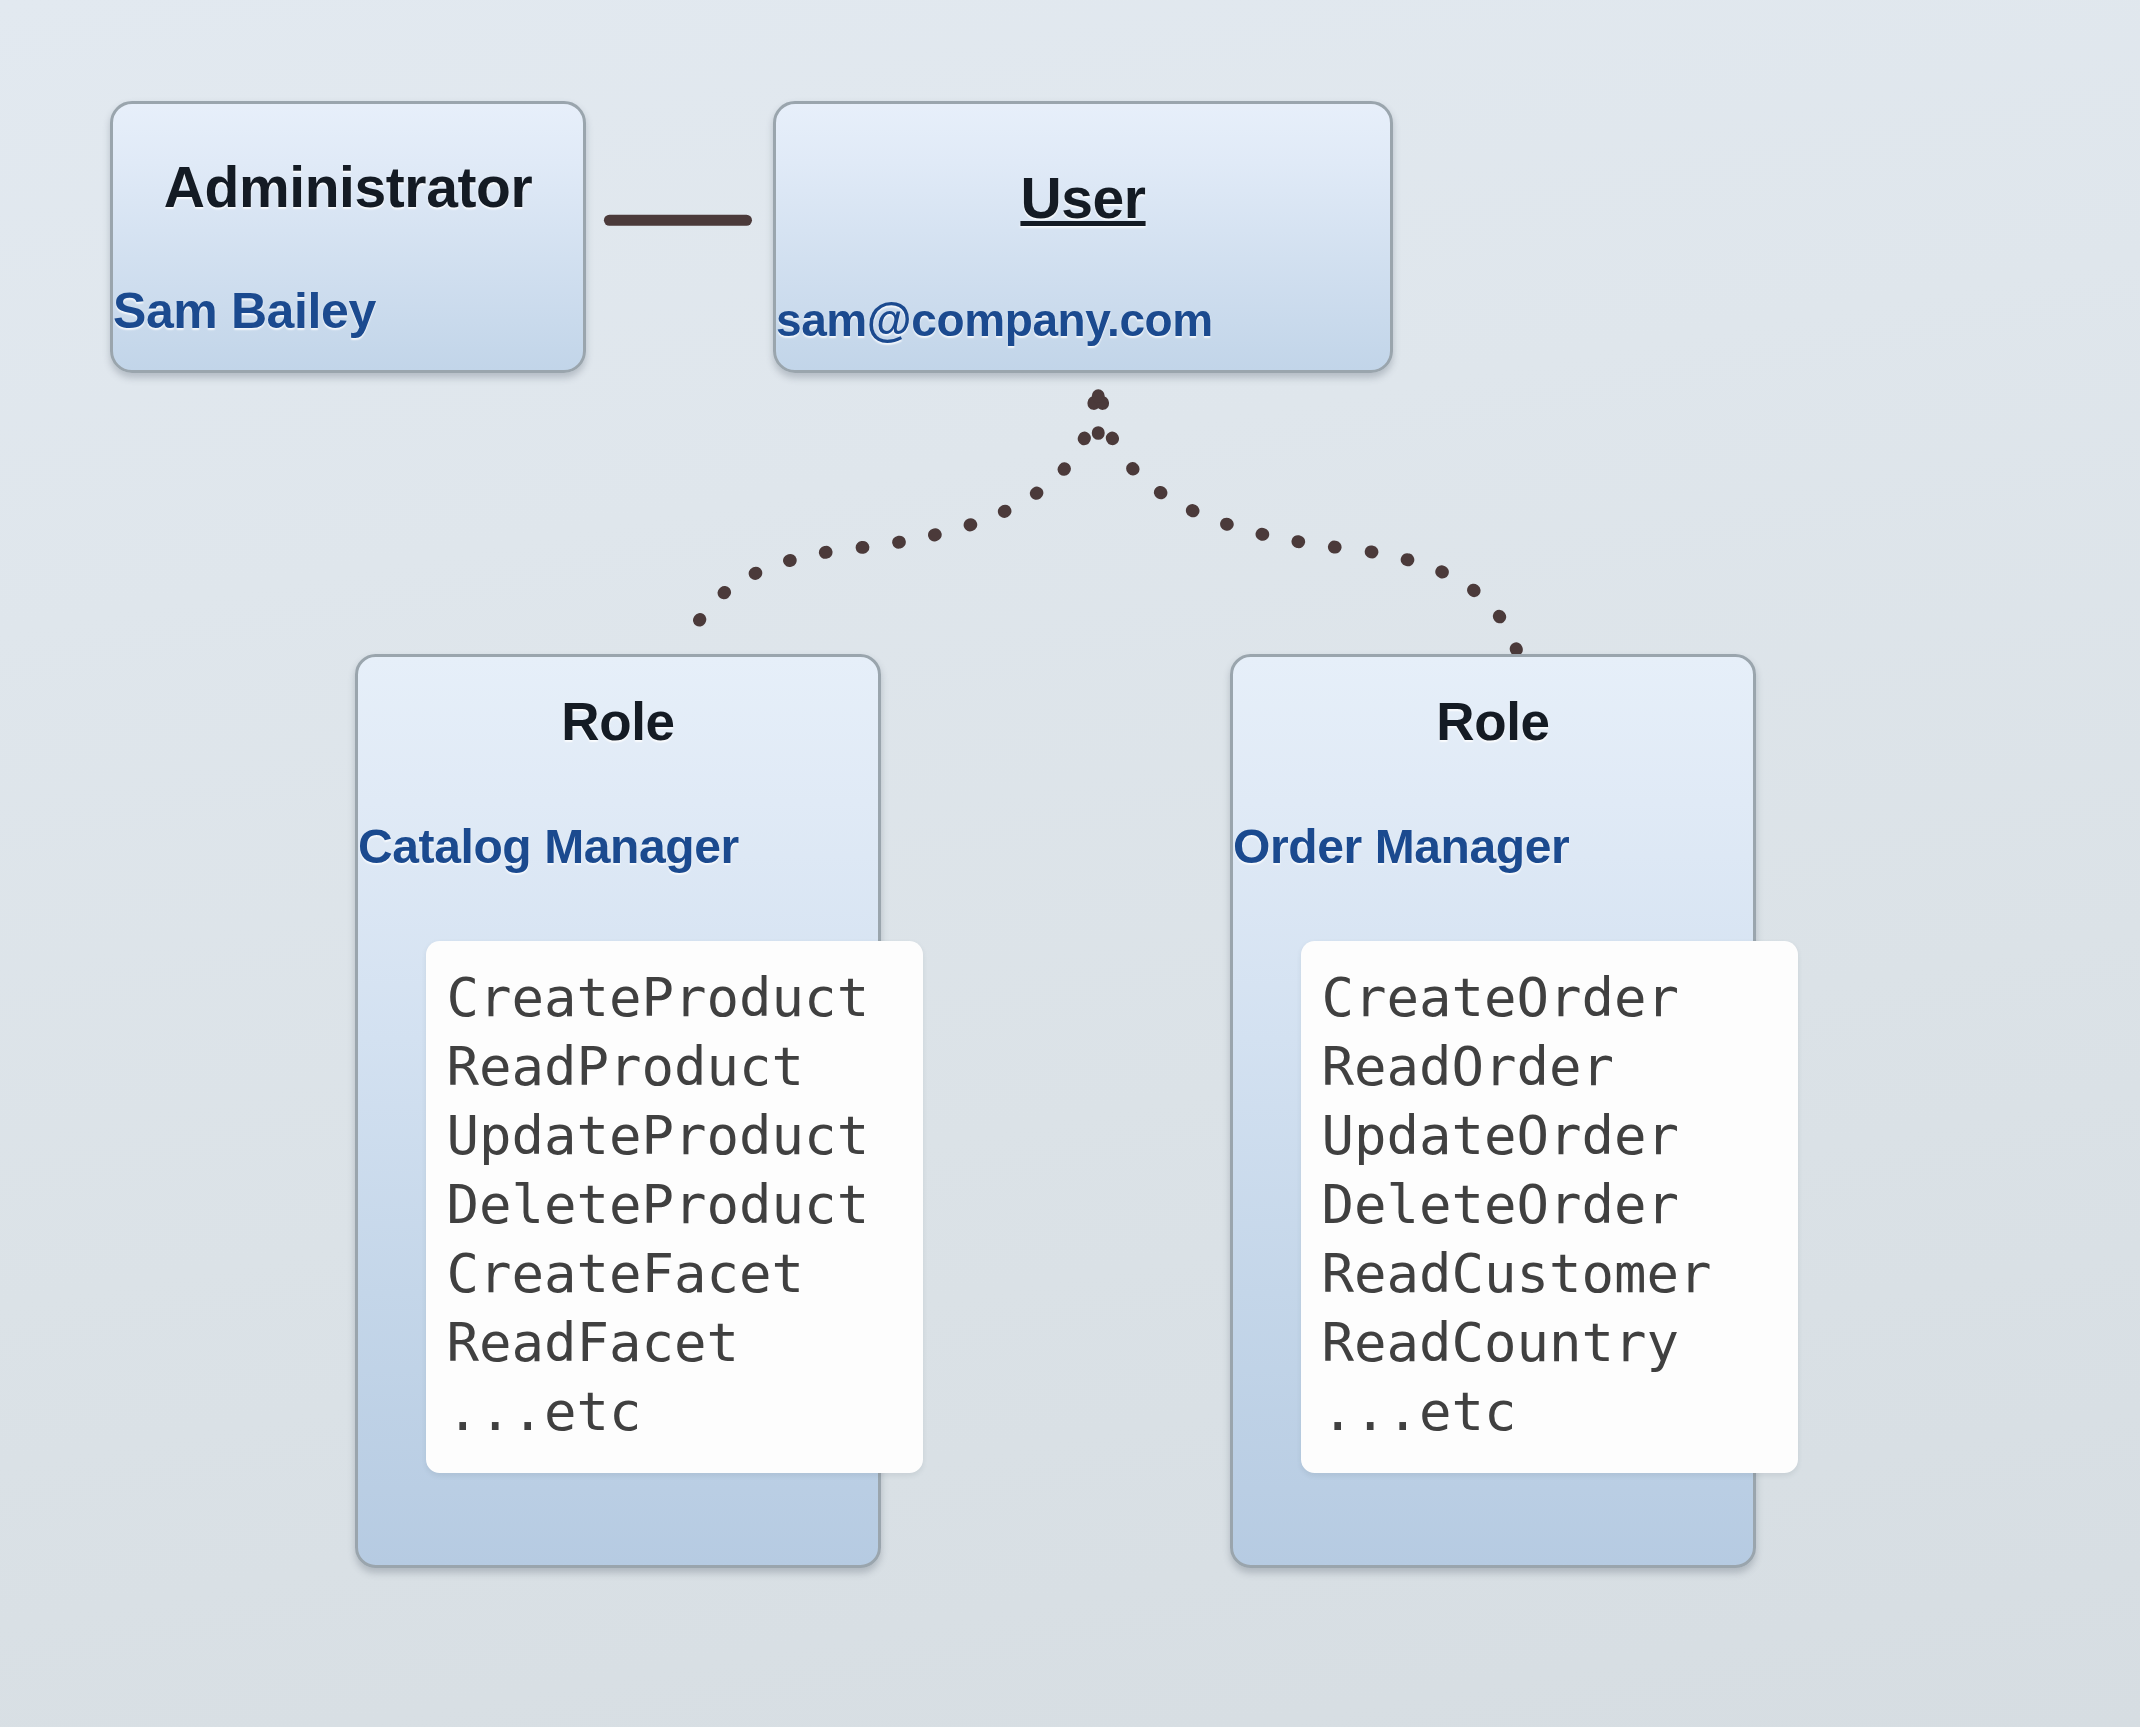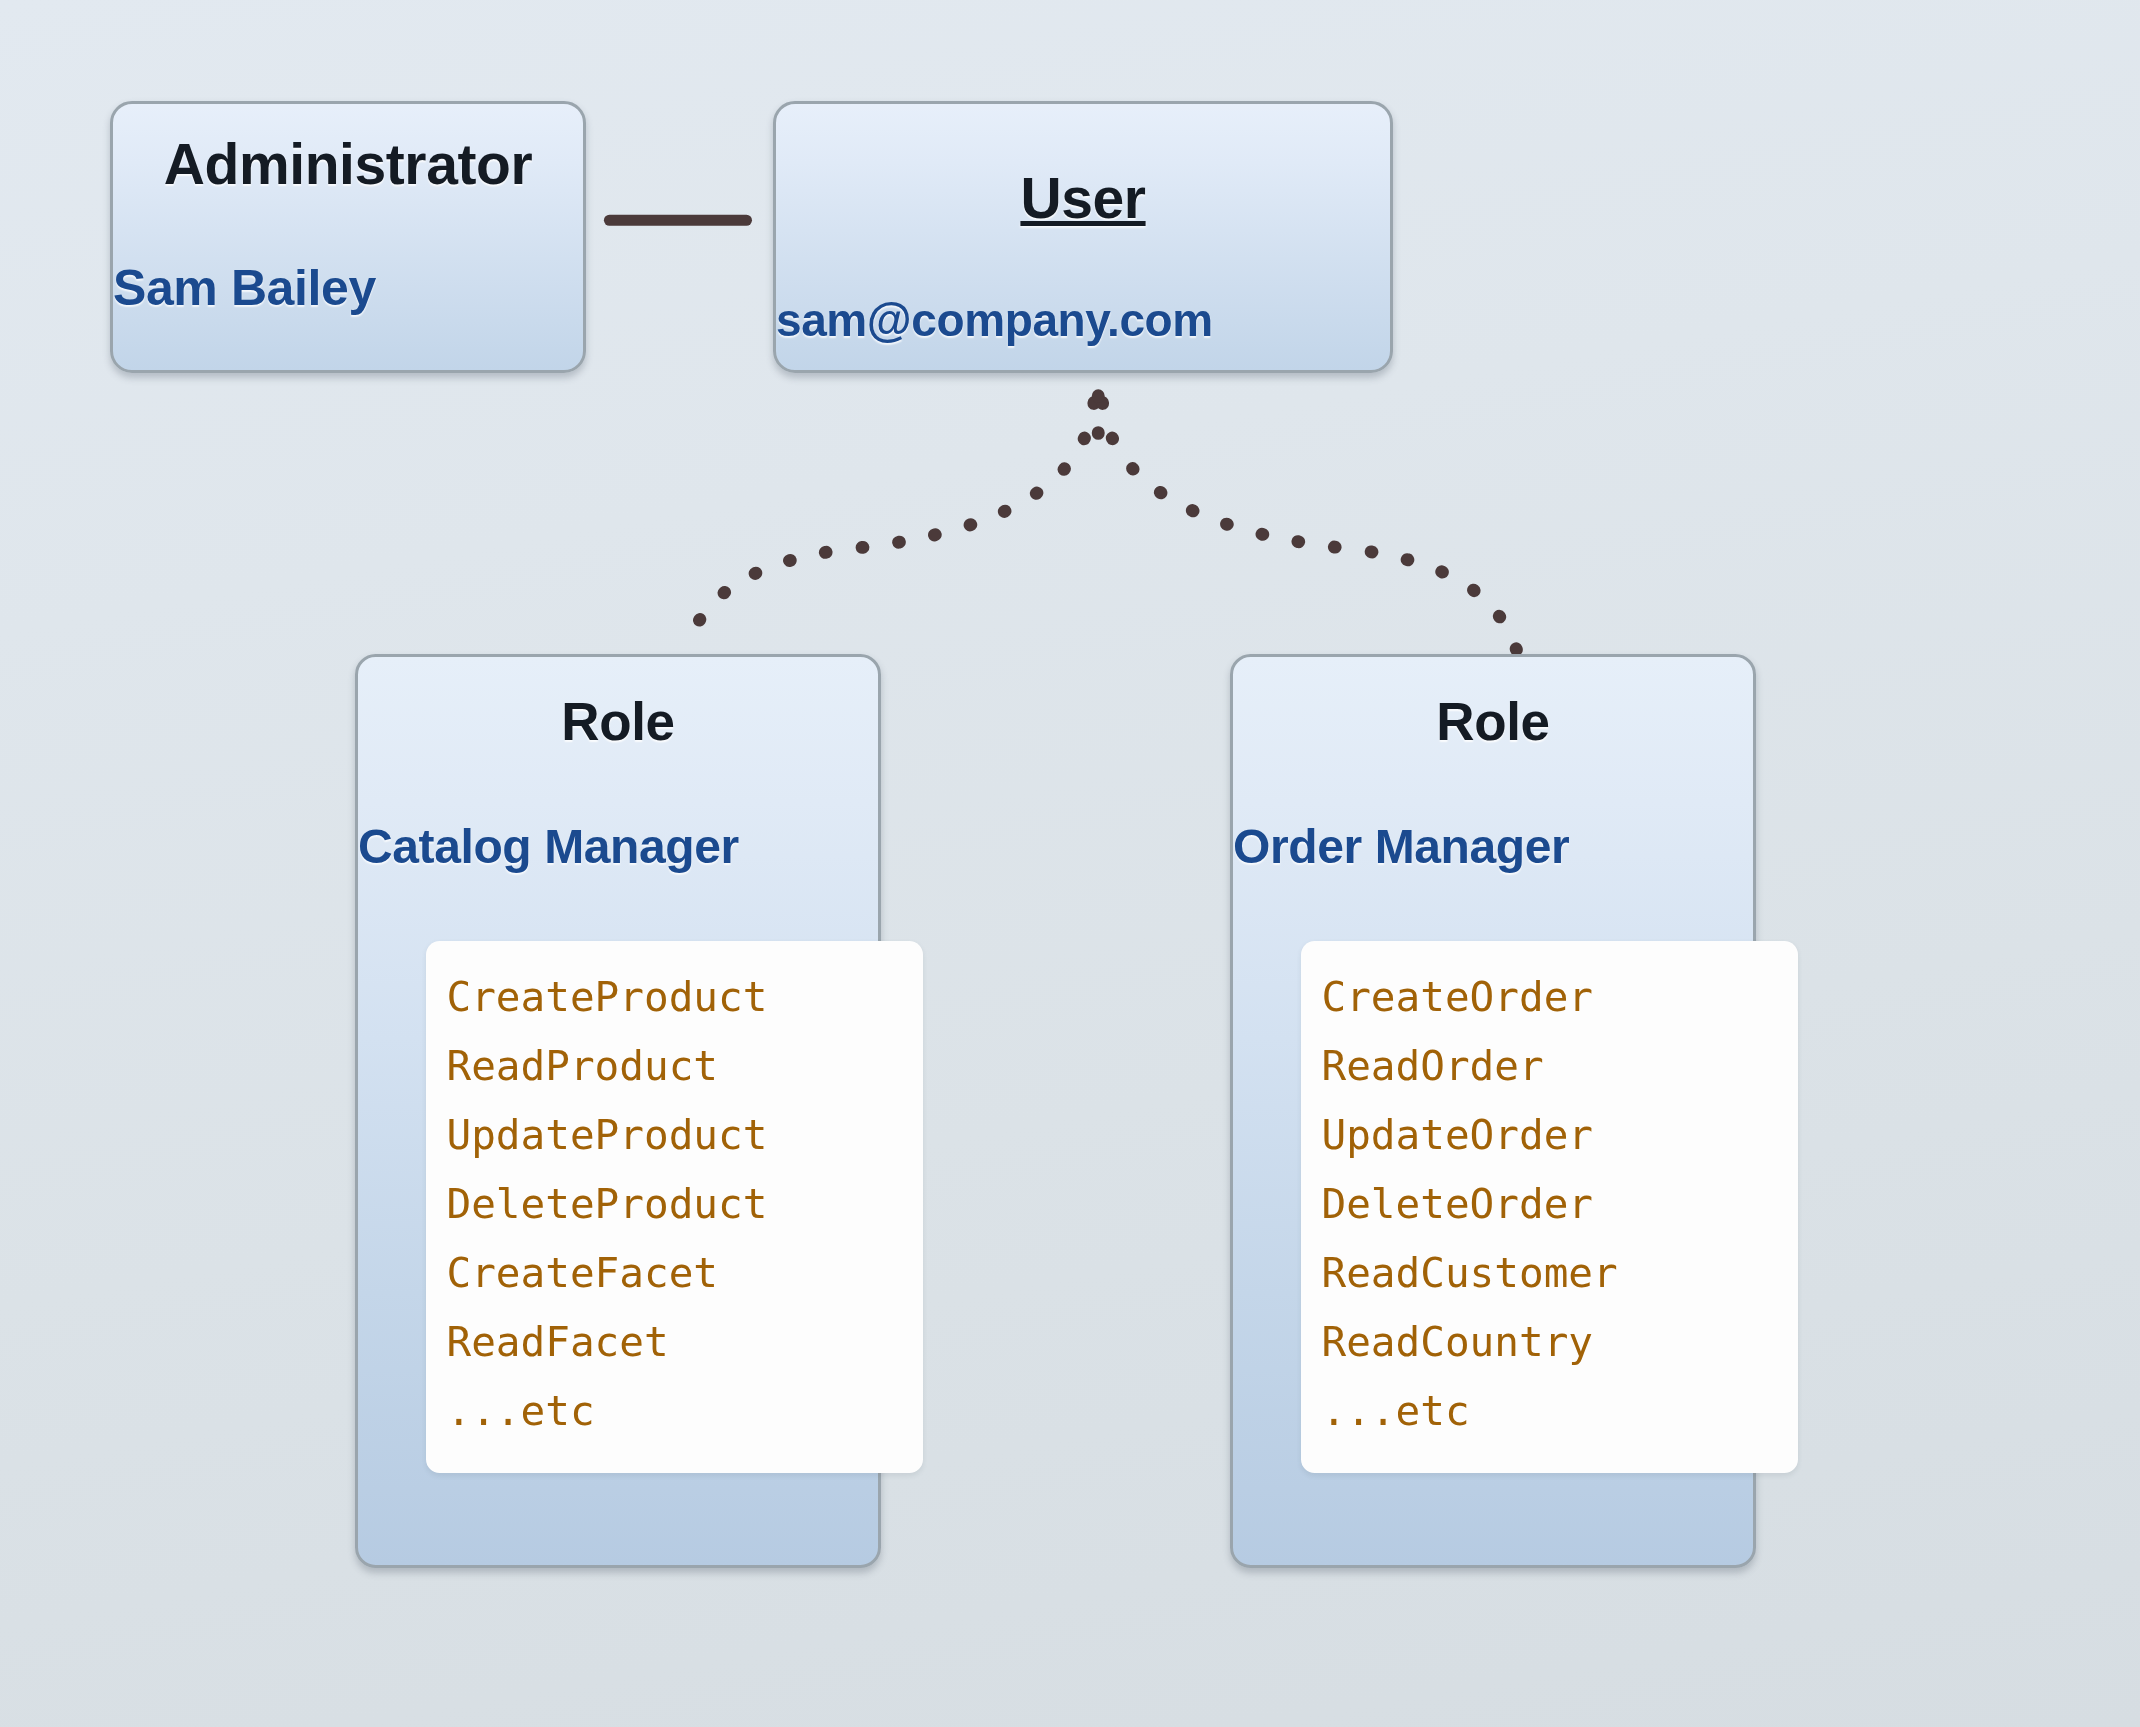--- a/index.html
+++ b/index.html
@@ -49,21 +49,21 @@
 
   
   #admin-node {
     left: 110px;
     top: 101px;
     width: 476px;
     height: 272px;
   }
   #admin-node .node-title {
     font-size: 57px;
-    margin-top: 27px;
+    margin-top: 50px;
   }
   #admin-node .node-sub {
     font-size: 50px;
     margin-top: 62px;
   }
 
   #user-node {
     left: 773px;
     top: 101px;
     width: 620px;
@@ -112,23 +112,23 @@
     padding: 22px 0 0 20.5px;
     box-shadow: 0 2.6px 5.1px rgba(60,75,90,0.10);
   }
   .perm-list {
     list-style: none;
     margin: 0;
     padding: 0;
   }
   .perm-list li {
     font-family: "DejaVu Sans Mono", "Liberation Mono", monospace;
-    font-size: 41px;
+    font-size: 54px;
     line-height: 69px;
-    color: #a16207;
+    color: #404040;
     white-space: pre;
   }
 
   
   #connectors {
     position: absolute;
     left: 0;
     top: 0;
     width: 2140px;
     height: 1728px;

